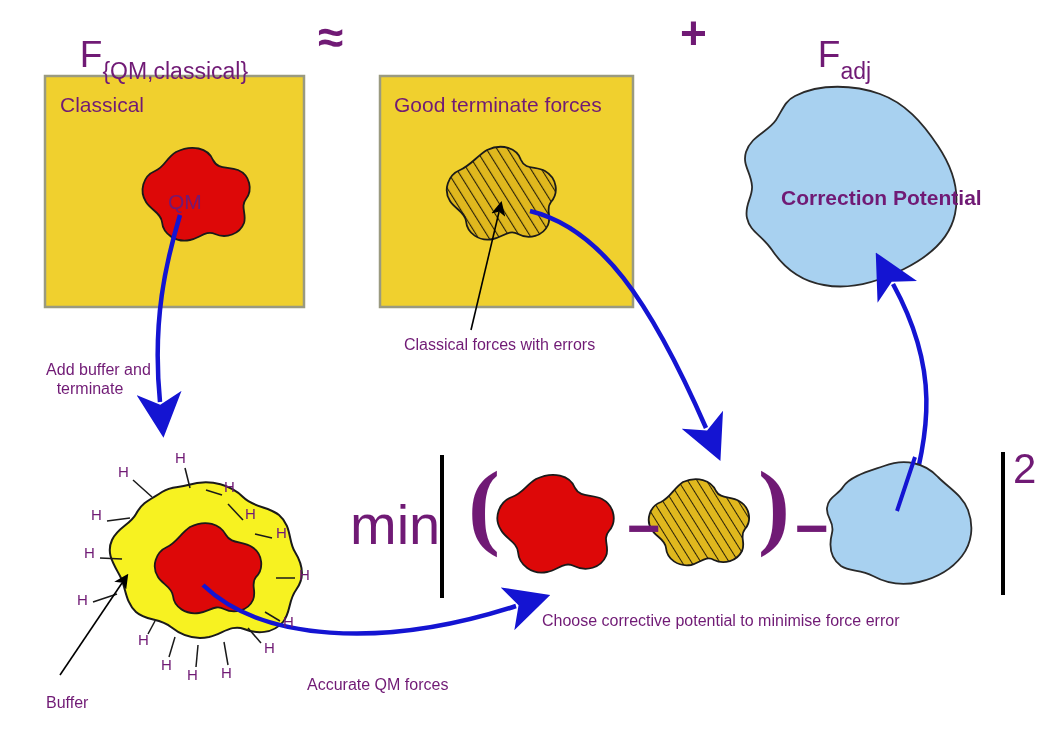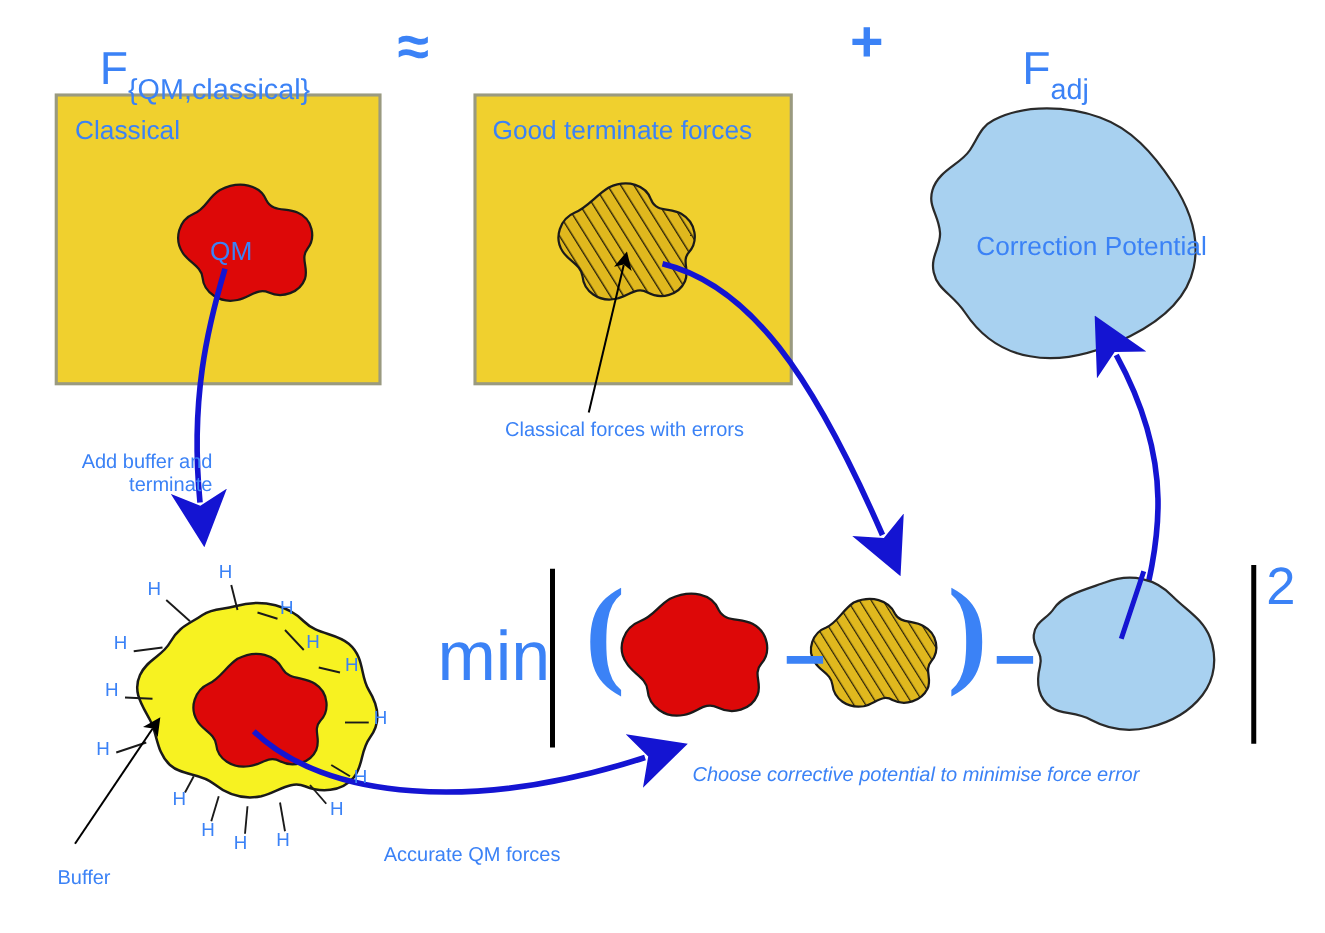--- a/index.html
+++ b/index.html
@@ -17,21 +17,21 @@
     background: #ffffff;
     overflow: hidden;
   }
   #stage svg {
     position: absolute;
     left: 0;
     top: 0;
   }
   .lbl {
     position: absolute;
-    color: #3b82f6;
+    color: #701a75;
     font-family: "Liberation Sans", sans-serif;
     white-space: pre;
     line-height: 1.18;
   }
   .term-main { font-size: 37px; }
   .term-sub  { font-size: 23px; }
   .op-sym    { font-size: 46px; font-weight: bold; }
   .box-title { font-size: 21px; }
   .callout   { font-size: 16px; }
   .blob-txt  { font-size: 21px; }
@@ -169,34 +169,34 @@
   <div class="lbl" style="left:800px; top:14px;">
     <span class="term-main">F</span><span class="term-sub" style="position:relative; top:12px;">adj</span>
   </div>
 
   <div class="lbl box-title" style="left:60px; top:93px;">Classical</div>
 
   <div class="lbl blob-txt" style="left:148px; top:190px;margin-left:20px;">QM</div>
 
   <div class="lbl box-title" style="left:394px; top:93px;">Good terminate forces</div>
 
-  <div class="lbl blob-txt" style="left:781px; top:186px;">Correction Potential</div>
-
-  <div class="lbl callout center-x" style="left:10px; top:342px; width:160px;text-align:right;">
+  <div class="lbl blob-txt" style="left:781px; top:186px;font-weight:bold;">Correction Potential</div>
+
+  <div class="lbl callout center-x" style="left:10px; top:342px; width:160px;">
     <span style="white-space:pre-line;">Add buffer and
 terminate</span>
   </div>
 
   <div class="lbl callout" style="left:404px; top:336px;">Classical forces with errors</div>
 
   <div class="lbl callout" style="left:46px; top:694px;">Buffer</div>
 
   <div class="lbl callout" style="left:307px; top:676px;">Accurate QM forces</div>
 
-  <div class="lbl callout" style="left:554px; top:612px;font-style:italic;">Choose corrective potential to minimise force error</div>
+  <div class="lbl callout" style="left:542px; top:612px;">Choose corrective potential to minimise force error</div>
 
   <div class="lbl min-txt" style="left:350px; top:492px;">min</div>
 
   <div class="lbl paren" style="left:468px; top:448px;">(</div>
 
   <div class="lbl minus-big" style="left:627px; top:494px;">−</div>
 
   <div class="lbl paren" style="left:758px; top:448px;">)</div>
 
   <div class="lbl minus-big" style="left:795px; top:494px;">−</div>

